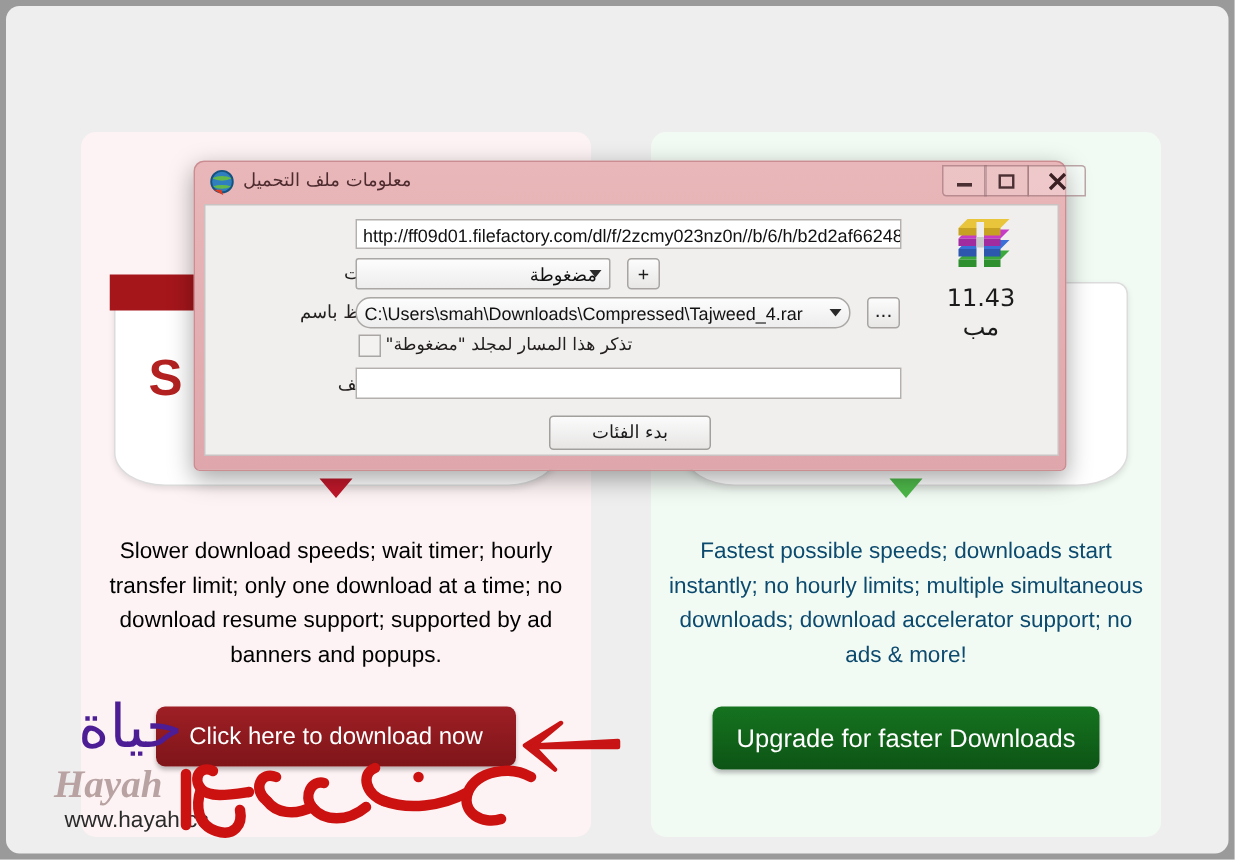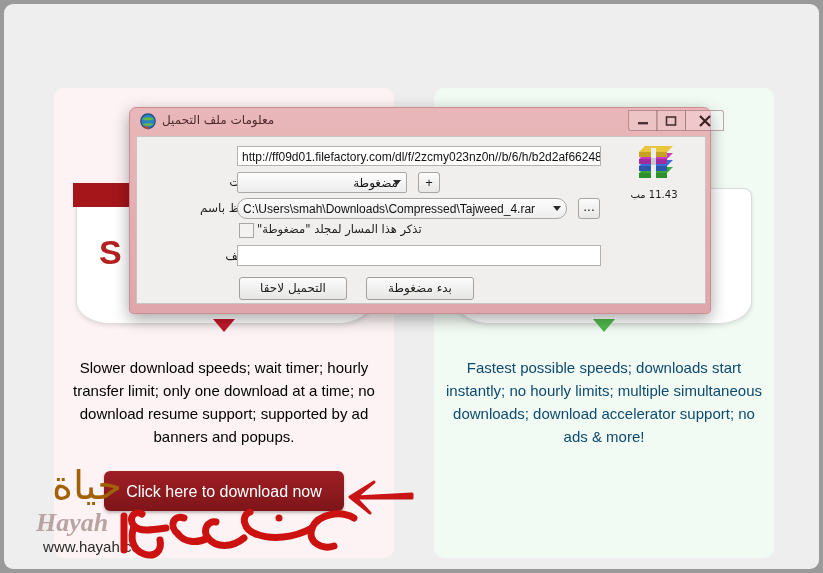--- a/index.html
+++ b/index.html
@@ -74,21 +74,21 @@
   }
   #cta-paid{
     background:linear-gradient(#15731f,#0d5415);
     width:258px;height:42px;line-height:42px;font-size:17px;
   }
 
   
   #watermark{position:absolute;left:12px;top:452px;width:150px;height:105px;}
   #wm-arabic{
     position:absolute;left:6px;top:0;width:130px;height:60px;
-    color:#a16207;font-size:40px;text-align:center;
+    color:#4c1d95;font-size:40px;text-align:center;
     font-family:"DejaVu Sans",sans-serif;line-height:58px;
   }
   #wm-latin{
     position:absolute;left:20px;top:52px;width:130px;
     color:#b9a2a2;font-size:26px;font-style:italic;
     font-family:"Liberation Serif",serif;text-align:left;font-weight:bold;
   }
   #wm-url{
     position:absolute;left:0;top:82px;width:150px;
     color:#2a2a2a;font-size:15px;text-align:center;
@@ -181,21 +181,21 @@
     position:absolute;height:23px;
     background:linear-gradient(#fbfbfb,#e7e6e5);
     border:1px solid #a2a09d;border-radius:3px;
     font-size:12px;color:#1b1b1b;text-align:center;line-height:21px;
     direction:rtl;cursor:pointer;box-sizing:border-box;
     font-family:"DejaVu Sans",sans-serif;
   }
   #rar-icon{position:absolute;right:28px;top:8px;width:44px;height:40px;}
   #rar-size{
     position:absolute;right:14px;top:52px;width:74px;
-    font-size:10px;color:#1b1b1b;text-align:center;
+    font-size:16px;color:#1b1b1b;text-align:center;
     direction:rtl;font-family:"DejaVu Sans",sans-serif;
   }
 </style>
 </head>
 <body>
 
 <div id="page">
 
   <div class="panel" id="panel-free">
     <div class="plan-card">
@@ -211,20 +211,21 @@
 
   <div class="panel" id="panel-paid">
     <div class="plan-card">
       <svg class="plan-ribbon" viewBox="0 0 150 30">
         <path d="M0 2 L140 2 L150 14 L140 26 L0 26 Z" fill="#157a20"></path>
       </svg>
       <div class="plan-word" id="paid-word">P</div>
       <div class="plan-tri" id="paid-tri"></div>
     </div>
     <div class="blurb" id="paid-blurb">Fastest possible speeds; downloads start instantly; no hourly limits; multiple simultaneous downloads; download accelerator support; no ads &amp; more!</div>
+    <button class="cta" id="cta-paid">Upgrade for faster Downloads</button>
   </div>
 
   <div id="watermark">
     <div id="wm-arabic">حياة</div>
     <div id="wm-latin">Hayah</div>
     <div id="wm-url">www.hayah.cc</div>
   </div>
 
   <svg id="ann-arrow" width="80" height="50" viewBox="0 0 80 50">
     <path d="M78 22 L22 25 L40 10 L16 25 L36 41 L22 26 L78 26 Z" fill="#c81414" stroke="#c81414" stroke-width="3" stroke-linejoin="round"></path>
@@ -304,19 +305,18 @@
           <path d="M6 14 L12 8 L40 8 L34 14 Z" fill="#c63ac6"></path>
           <path d="M6 14 L34 14 L34 19 L6 19 Z" fill="#a02ca0"></path>
           <path d="M6 7 L12 1 L40 1 L34 7 Z" fill="#e8c53a"></path>
           <path d="M6 7 L34 7 L34 12 L6 12 Z" fill="#c7a222"></path>
           <rect x="18" y="3" width="5" height="30" fill="#ededed"></rect>
           <rect x="18" y="13" width="5" height="7" fill="#c9c9c9"></rect>
         </g>
       </svg>
       <div id="rar-size">11.43 مب</div>
 
-      <div class="dbtn" style="left:102px;top:140px;width:108px;">التحميل لاحقا</div>
-      <div class="dbtn" style="left:229px;top:140px;width:108px;">بدء مضغوطة</div>
+      <div class="dbtn" style="left:229px;top:140px;width:108px;">بدء الفئات</div>
 
     </div>
   </div>
 
 </div>
 
 </body></html>

